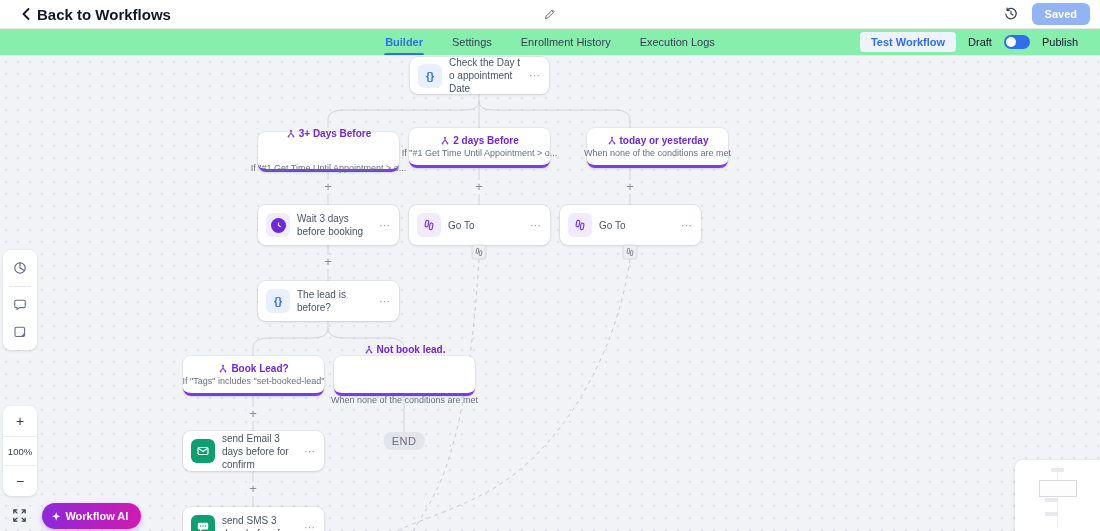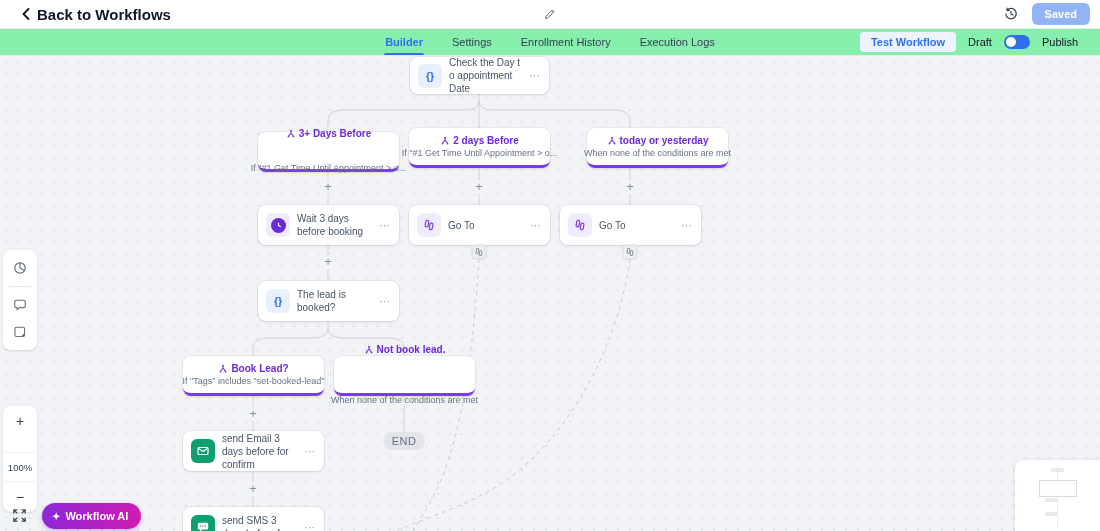--- a/index.html
+++ b/index.html
@@ -73,21 +73,21 @@
   
   .side-tools { position:absolute; left:3px; top:194px; width:34px; background:#fff; border-radius:8px;
     box-shadow:0 1px 3px rgba(16,24,40,.12); display:flex; flex-direction:column; align-items:center; padding:9px 0; gap:9px; }
   .side-tools .divider { width:22px; height:1px; background:#e8e9ed; }
   .tool-icon { width:18px; height:18px; display:flex; align-items:center; justify-content:center; cursor:pointer; }
 
   .zoom-card { position:absolute; left:3px; top:350px; width:34px; background:#fff; border-radius:8px;
     box-shadow:0 1px 3px rgba(16,24,40,.12); display:flex; flex-direction:column; align-items:center; }
   .zoom-card .zbtn { width:100%; height:30px; display:flex; align-items:center; justify-content:center; font-size:14px; color:#344054; cursor:pointer; }
   .zoom-card .zlevel { width:100%; height:30px; display:flex; align-items:center; justify-content:center; font-size:9.5px; color:#344054;
-    border-top:1px solid #eef0f3; border-bottom:1px solid #eef0f3;margin-top:16px; }
+    border-top:1px solid #eef0f3; border-bottom:1px solid #eef0f3; }
 
   .fullscreen-btn { position:absolute; left:8px; top:448px; width:22px; height:22px; display:flex; align-items:center; justify-content:center; cursor:pointer; }
 
   .ai-btn { position:absolute; left:42px; top:447px; height:26px; border:none; border-radius:13px; padding:0 13px 0 10px;
     background:linear-gradient(90deg,#8d28d8,#d01bb0); color:#fff; font-size:11px; font-weight:700;
     display:flex; align-items:center; gap:5px; cursor:pointer; box-shadow:0 2px 5px rgba(141,40,216,.35); }
   .ai-btn .spark { font-size:10px; }
 
   
   .minimap { position:absolute; left:1015px; top:404px; width:95px; height:80px; background:#fff; border-radius:8px;
@@ -266,21 +266,21 @@
           <rect x="2.4" y="1.3" width="3" height="6.6" rx="1.5" transform="rotate(10 3.9 4.6)"></rect>
           <rect x="6.6" y="4.1" width="3" height="6.6" rx="1.5" transform="rotate(10 8.1 7.4)"></rect>
         </g>
       </svg>
   </div>
 
   <div class="plus-btn" style="left:328px; top:206px;">+</div>
 
   <div class="node lead">
     <div class="ichip blue">{}</div>
-    <div class="label">The lead is booked?</div>
+    <div class="label">The lead is before?</div>
     <div class="menu">⋯</div>
   </div>
 
   <div class="branch b4">
     <div class="btitle">
       <svg width="10" height="10" viewBox="0 0 12 12">
           <path d="M6 2 v2.8 M6 4.8 L3.3 8.3 M6 4.8 L8.7 8.3" stroke="#7c3aed" stroke-width="1.4" fill="none" stroke-linecap="round"></path>
           <circle cx="6" cy="1.9" r="1.1" fill="#7c3aed"></circle>
           <circle cx="3" cy="9.1" r="1.1" fill="#7c3aed"></circle>
           <circle cx="9" cy="9.1" r="1.1" fill="#7c3aed"></circle>

